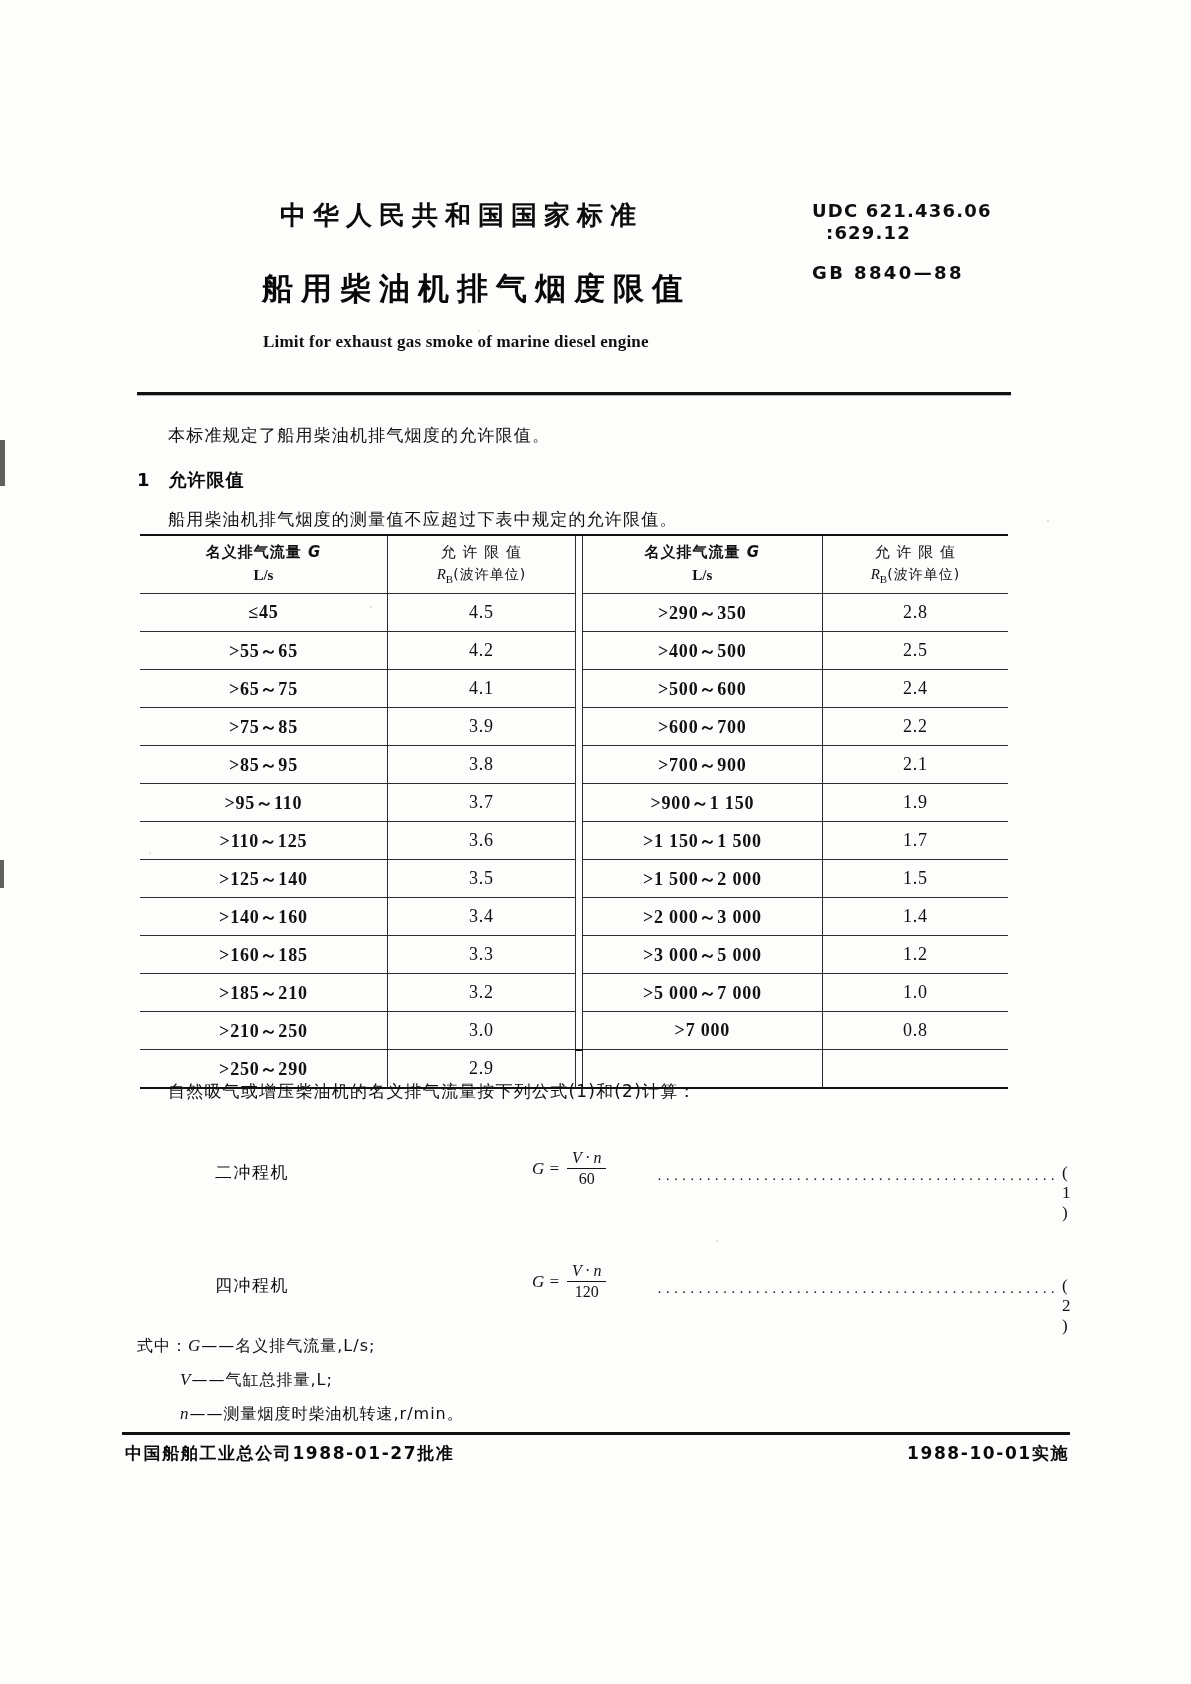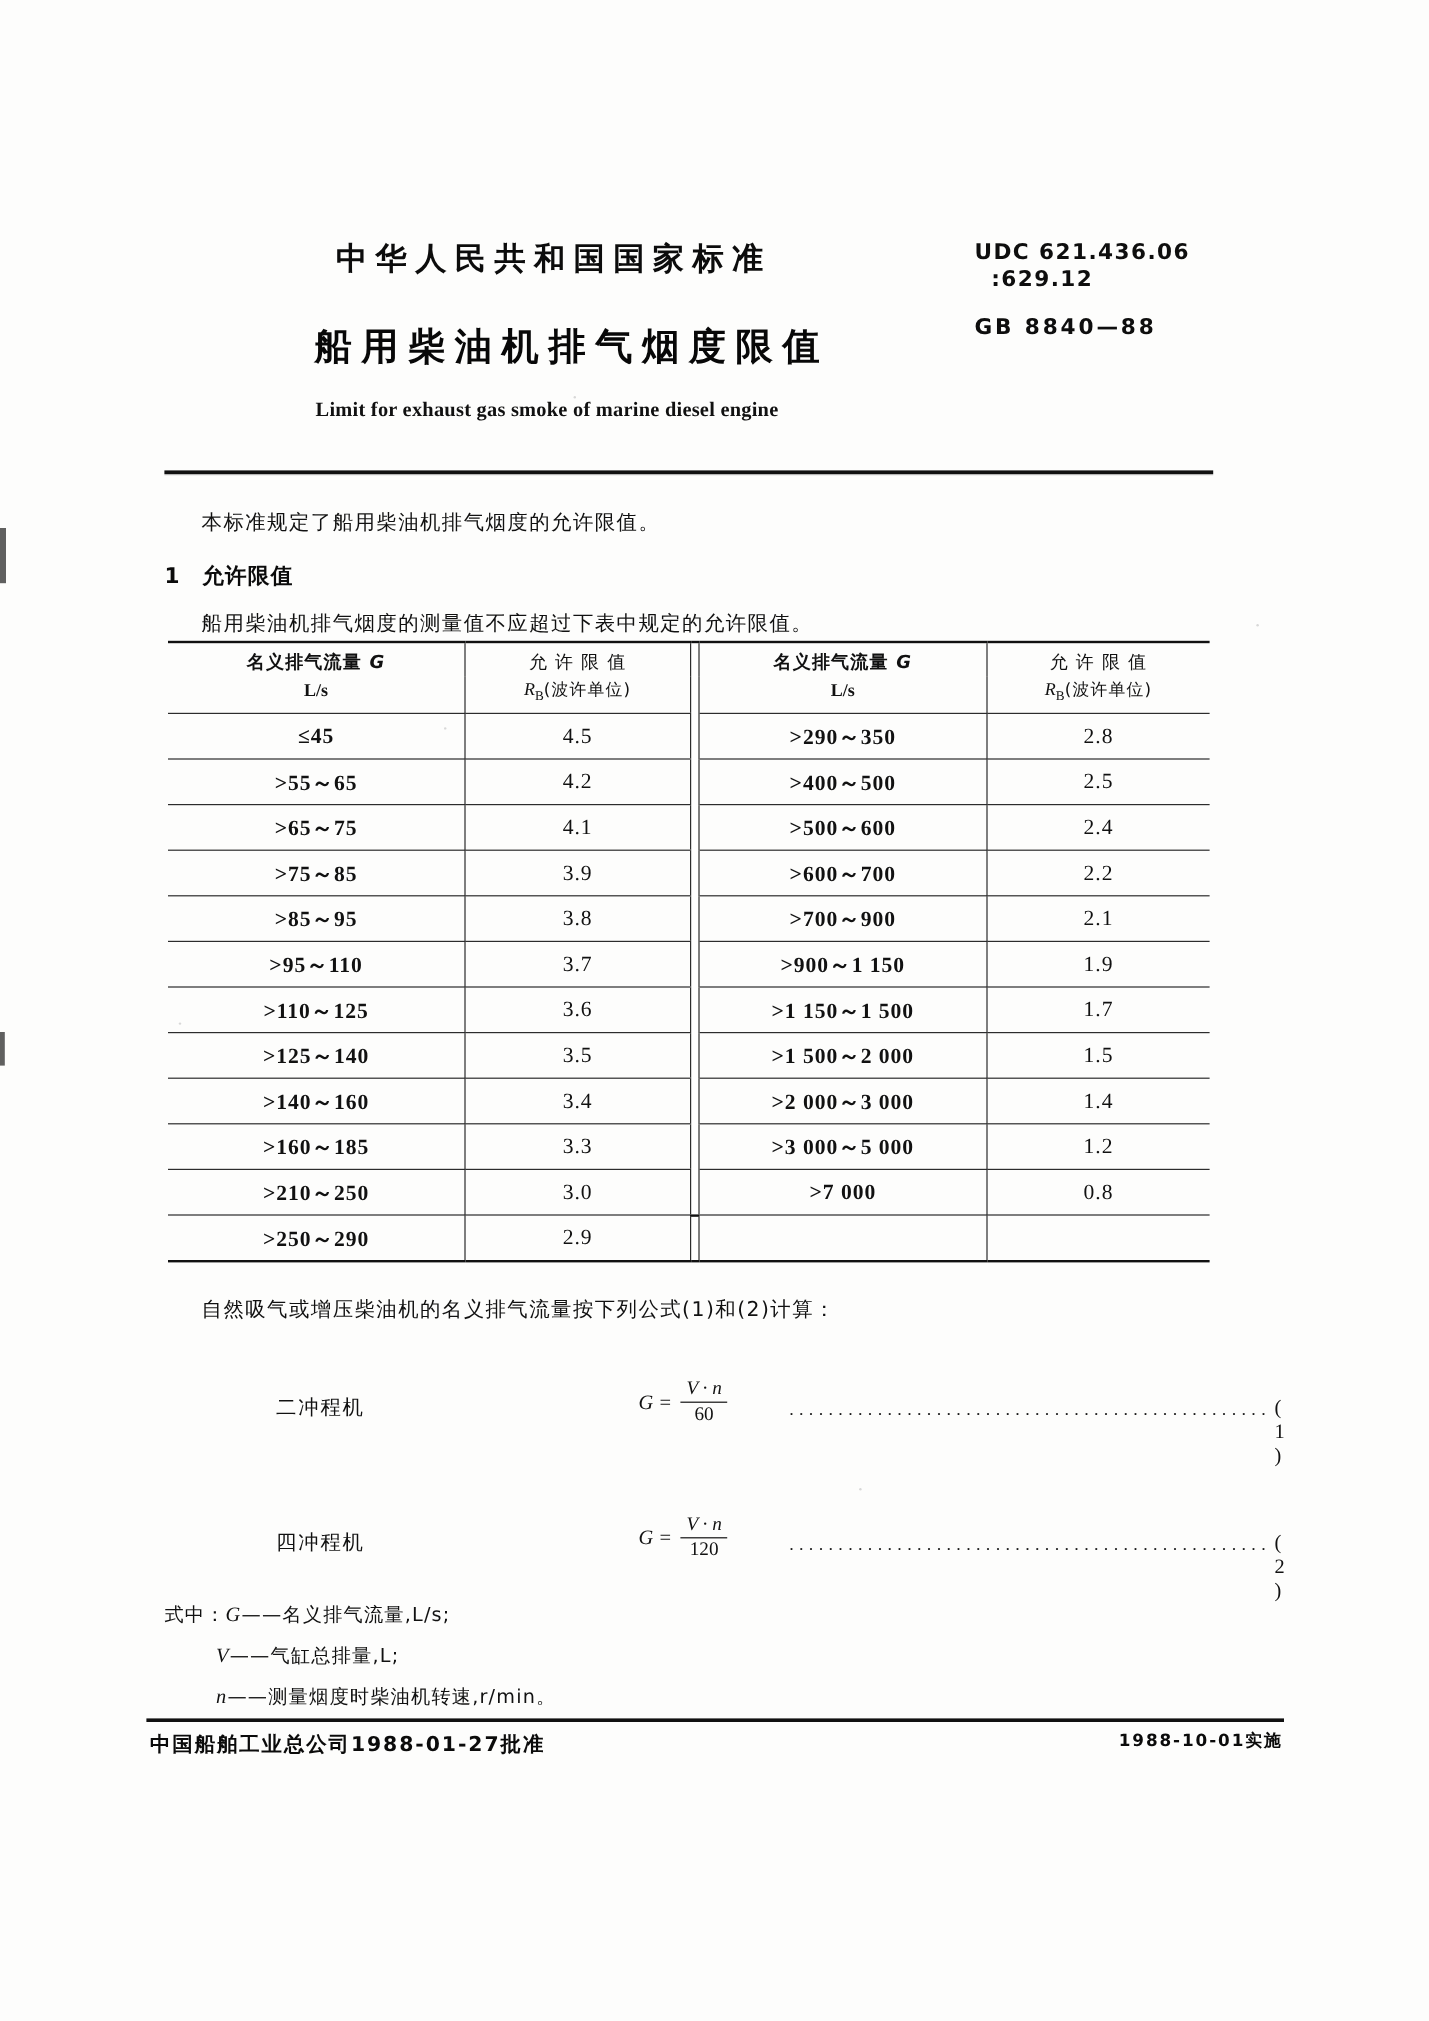--- a/index.html
+++ b/index.html
@@ -203,21 +203,21 @@
   .p-formula-intro { left: 168px; top: 1080px; }
 
   .frow {
     position: absolute;
     left: 137px;
     width: 874px;
     height: 60px;
   }
   .frow .lbl {
     position: absolute;
-    left: 93px;
+    left: 78px;
     top: 16px;
     font-family: "DejaVu Sans", sans-serif;
     font-size: 17px;
     letter-spacing: 1.5px;
     color: #111;
   }
   .frow .eq {
     position: absolute;
     left: 395px;
     top: 4px;
@@ -299,21 +299,21 @@
     font-size: 17px;
     letter-spacing: 1.6px;
     color: #0b0b0b;
   }
   .foot-right {
     position: absolute;
     right: 122px;
     top: 1442px;
     font-family: "DejaVu Sans", sans-serif;
     font-weight: bold;
-    font-size: 14px;
+    font-size: 17px;
     letter-spacing: 1.6px;
     color: #0b0b0b;
   }
 </style>
 </head>
 <body>
 
 <div class="page">
 
   <div class="edge-mark" style="left:0;top:440px;width:5px;height:46px;"></div>
@@ -438,20 +438,27 @@
             <td class="cell colD hline">1.4</td>
           </tr>
           <tr>
             <td class="cell colA vline-r hline">&gt;160～185</td>
             <td class="cell colB hline">3.3</td>
             <td class="vsplit"></td>
             <td class="cell colC vline-r hline">&gt;3 000～5 000</td>
             <td class="cell colD hline">1.2</td>
           </tr>
           <tr>
+            <td class="cell colA vline-r hline">&gt;185～210</td>
+            <td class="cell colB hline">3.2</td>
+            <td class="vsplit"></td>
+            <td class="cell colC vline-r hline">&gt;5 000～7 000</td>
+            <td class="cell colD hline">1.0</td>
+          </tr>
+          <tr>
             <td class="cell colA vline-r hline">&gt;210～250</td>
             <td class="cell colB hline">3.0</td>
             <td class="vsplit" style="border-bottom: 2.5px solid rgb(17, 17, 17);"></td>
             <td class="cell colC vline-r hline" style="border-bottom: 2.5px solid rgb(17, 17, 17);">&gt;7 000</td>
             <td class="cell colD hline" style="border-bottom: 2.5px solid rgb(17, 17, 17);">0.8</td>
           </tr>
           <tr>
             <td class="cell colA vline-r gbot">&gt;250～290</td>
             <td class="cell colB gbot">2.9</td>
             <td class="vsplit gbot" style="border-bottom: none;"></td>

